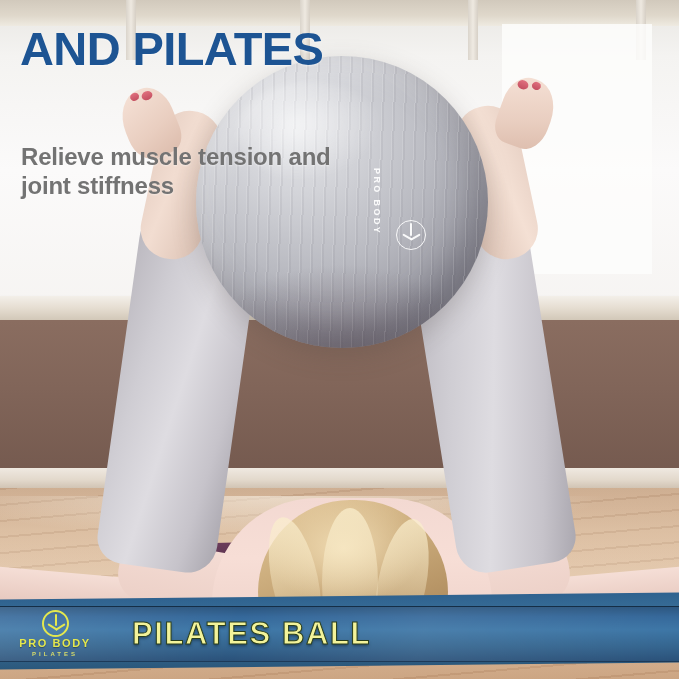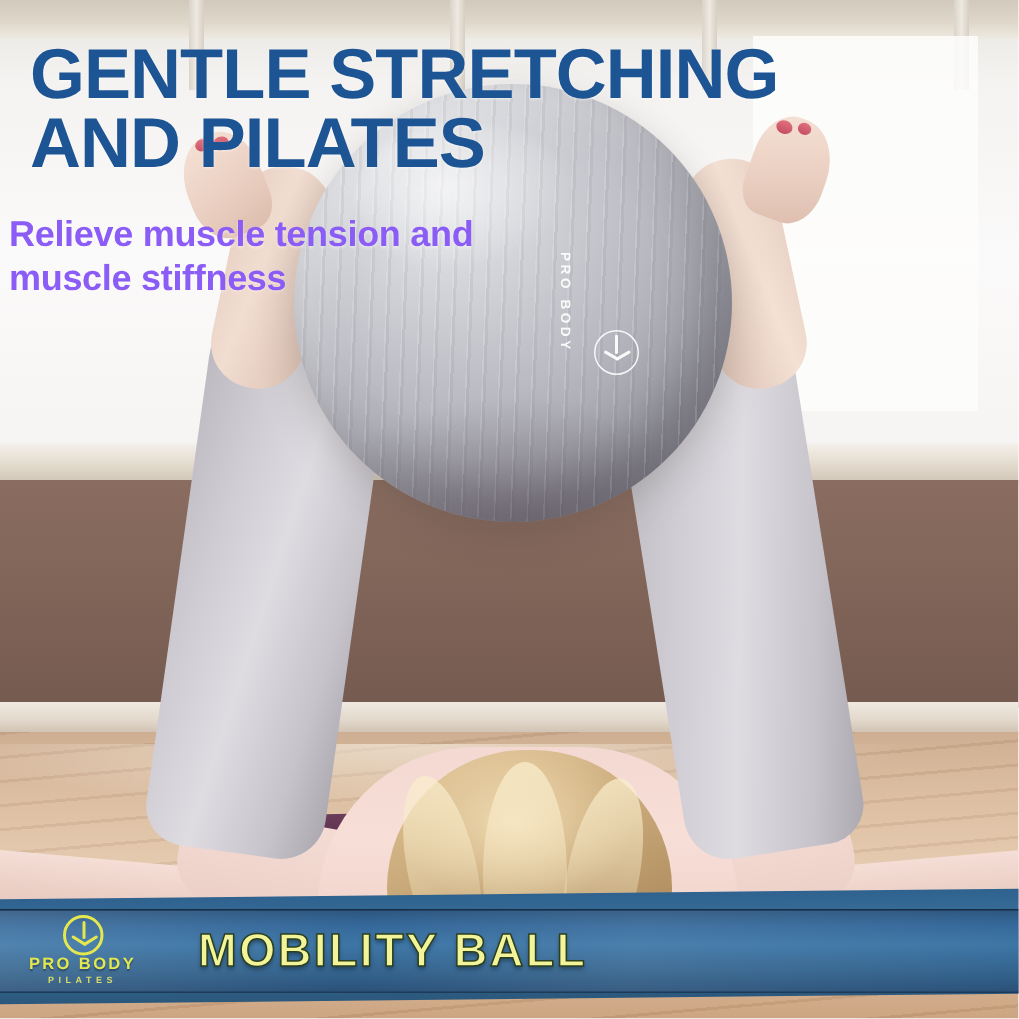--- a/index.html
+++ b/index.html
@@ -190,23 +190,23 @@
   
   .headline {
     position:absolute; left:20px; top:26px; width:620px;
     font-size:47px; line-height:46px; font-weight:800;
     letter-spacing:-.6px;
     color:#1d5493;
     text-shadow:0 1px 2px rgba(255,255,255,.55);
   }
   .headline span { display:block; }
   .subhead {
-    position:absolute; left:6px; top:142px; width:430px;
+    position:absolute; left:21px; top:142px; width:430px;
     font-size:24px; line-height:29px; font-weight:600;
-    color:#8b5cf6; letter-spacing:-.2px;
+    color:#737373; letter-spacing:-.2px;
     text-shadow:0 1px 2px rgba(255,255,255,.45);
   }
   .subhead span { display:block; }
 
   
   .banner {
     position:absolute; left:0; top:606px; width:679px; height:56px;
     background:linear-gradient(180deg,#2c567f 0%, #35689a 18%, #3d76a6 42%, #34648e 74%, #2a5179 100%);
     border-top:1px solid rgba(18,40,62,.85);
     border-bottom:1px solid rgba(18,40,62,.6);
@@ -306,35 +306,34 @@
         <i style="left:13px; top:2px;  width:2.4px; height:13px;"></i>
         <i style="left:5px;  top:15px; width:11px;  height:2.4px; transform:rotate(30deg);"></i>
         <i style="left:13px; top:15px; width:11px;  height:2.4px; transform:rotate(-30deg);"></i>
       </div>
     </div>
 
     <div class="mat-blue"></div>
   </div>
 
   <div class="headline">
-    <span>GENTLE STRETCHING</span>
     <span>AND PILATES</span>
   </div>
 
   <div class="subhead">
     <span>Relieve muscle tension and</span>
-    <span>muscle stiffness</span>
+    <span>joint stiffness</span>
   </div>
 
   <div class="banner">
     <div class="logo-block">
       <div class="logo-mark">
         <i style="left:11.5px; top:2px;  width:2.4px; height:12px;"></i>
         <i style="left:3px;    top:14px; width:11px;  height:2.4px; transform:rotate(32deg);"></i>
         <i style="left:11px;   top:14px; width:11px;  height:2.4px; transform:rotate(-32deg);"></i>
       </div>
       <div class="logo-pro">PRO BODY</div>
       <div class="logo-pil">PILATES</div>
     </div>
-    <div class="banner-title">MOBILITY BALL</div>
+    <div class="banner-title">PILATES BALL</div>
   </div>
 
 </div>
 
 </body></html>

